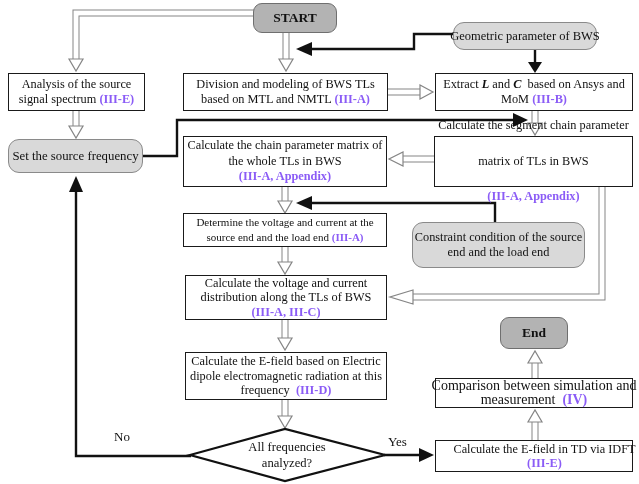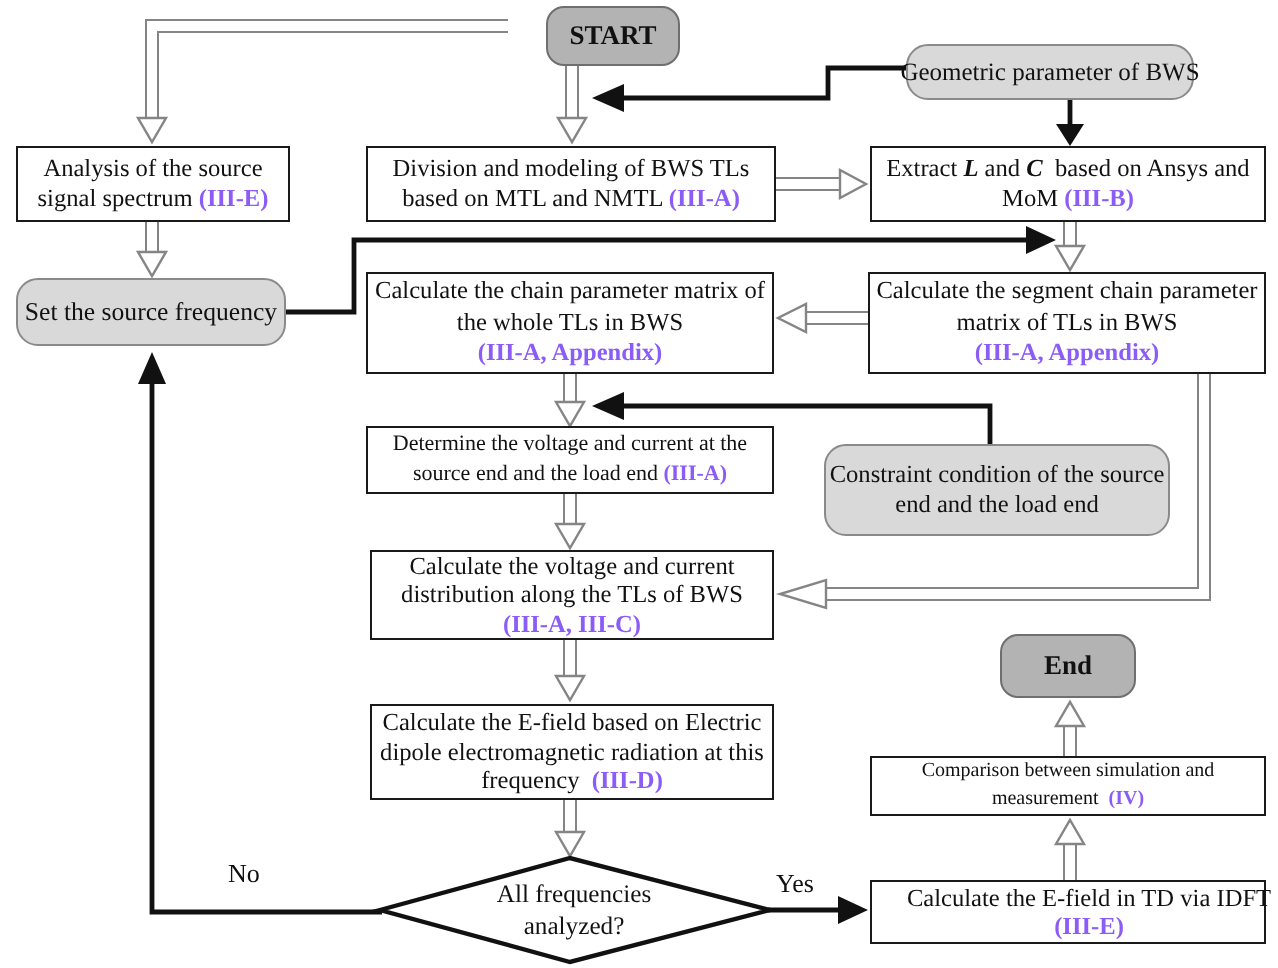--- a/index.html
+++ b/index.html
@@ -126,21 +126,21 @@
       <polygon class="bh" points="69,192 83,192 76,176"></polygon>
     </g>
     <g>
       <path class="bl" d="M384,455 L420,455"></path>
       <polygon class="bh" points="419,448 419,462 434,455"></polygon>
     </g>
 
     <polygon class="dia" points="190,455 285,429 385,455 285,481"></polygon>
   </svg>
 
-  <div class="node term f13" style="left:253px;top:3px;width:67px;height:30px;margin-left:20px;">
+  <div class="node term f13" style="left:253px;top:3px;width:84px;height:30px;">
     <div class="ln">START</div>
   </div>
 
   <div class="node round" style="left:453px;top:22px;width:144px;height:28px;font-size:12.5px;">
     <div class="ln">Geometric parameter of BWS</div>
   </div>
 
   <div class="node round" style="left:8px;top:139px;width:135px;height:34px;font-size:12.8px;">
     <div class="ln">Set the source frequency</div>
   </div>
@@ -168,21 +168,21 @@
     <div class="ln"><span>Extract </span><span class="bi">L</span><span> and </span><span class="bi">C</span><span>  based on Ansys and</span></div>
     <div class="ln"><span>MoM </span><span class="cite">(III-B)</span></div>
   </div>
 
   <div class="node proc f12" style="left:183px;top:136px;width:204px;height:51px;">
     <div class="ln">Calculate the chain parameter matrix of</div>
     <div class="ln">the whole TLs in BWS</div>
     <div class="ln cite">(III-A, Appendix)</div>
   </div>
 
-  <div class="node proc f12" style="left:434px;top:136px;width:199px;height:51px;">
+  <div class="node proc f12" style="left:434px;top:136px;width:199px;height:51px;gap:20px;">
     <div class="ln">Calculate the segment chain parameter</div>
     <div class="ln">matrix of TLs in BWS</div>
     <div class="ln cite">(III-A, Appendix)</div>
   </div>
 
   <div class="node proc" style="left:183px;top:213px;width:204px;height:34px;font-size:11px;line-height:15px;">
     <div class="ln">Determine the voltage and current at the</div>
     <div class="ln"><span>source end and the load end </span><span class="cite">(III-A)</span></div>
   </div>
 
@@ -191,21 +191,21 @@
     <div class="ln">distribution along the TLs of BWS</div>
     <div class="ln cite">(III-A, III-C)</div>
   </div>
 
   <div class="node proc f12t" style="left:185px;top:352px;width:202px;height:48px;">
     <div class="ln">Calculate the E-field based on Electric</div>
     <div class="ln">dipole electromagnetic radiation at this</div>
     <div class="ln"><span>frequency  </span><span class="cite">(III-D)</span></div>
   </div>
 
-  <div class="node proc" style="left:435px;top:378px;width:198px;height:30px;font-size:10px;line-height:13.8px;">
+  <div class="node proc" style="left:435px;top:378px;width:198px;height:30px;font-size:14px;line-height:13.8px;">
     <div class="ln">Comparison between simulation and</div>
     <div class="ln"><span>measurement  </span><span class="cite">(IV)</span></div>
   </div>
 
   <div class="node proc" style="left:435px;top:440px;width:198px;height:32px;font-size:12.3px;line-height:14.5px;padding-left:21px;">
     <div class="ln">Calculate the E-field in TD via IDFT</div>
     <div class="ln cite">(III-E)</div>
   </div>
 
   <div class="node" style="left:207px;top:437px;width:160px;height:36px;font-size:12.6px;line-height:16px;background:transparent;">

